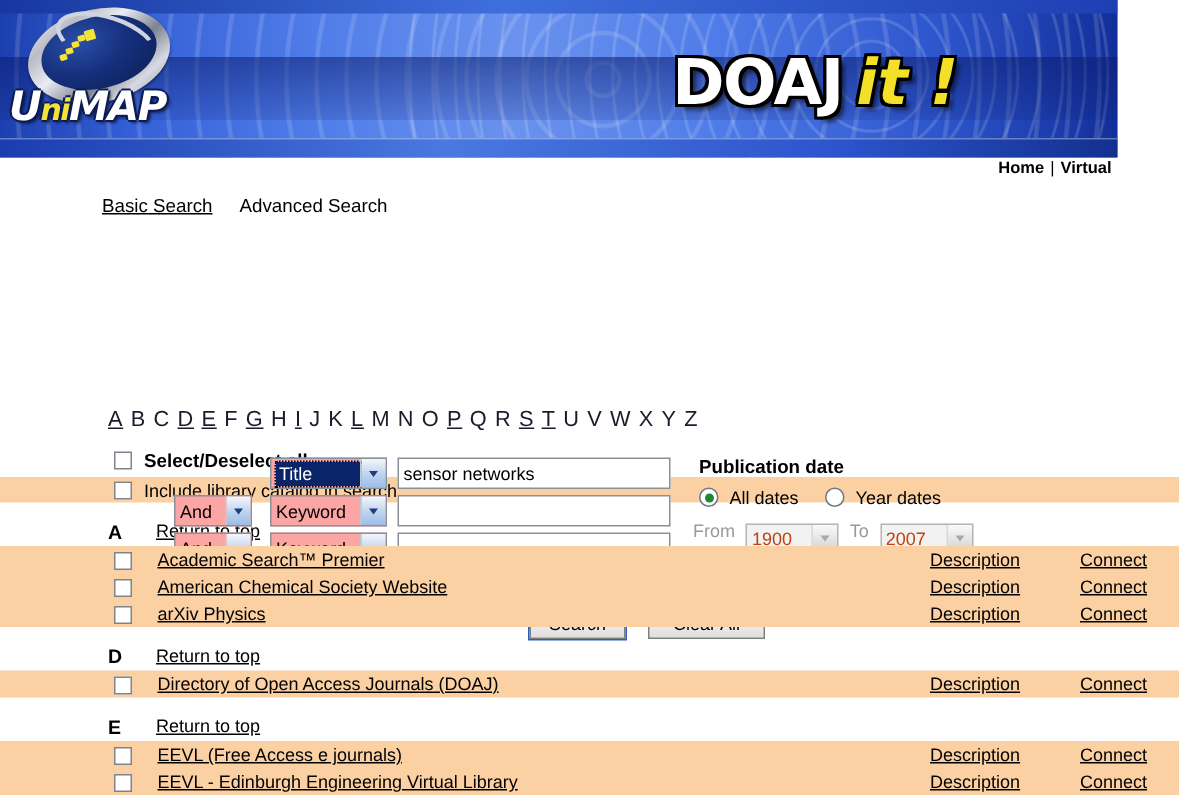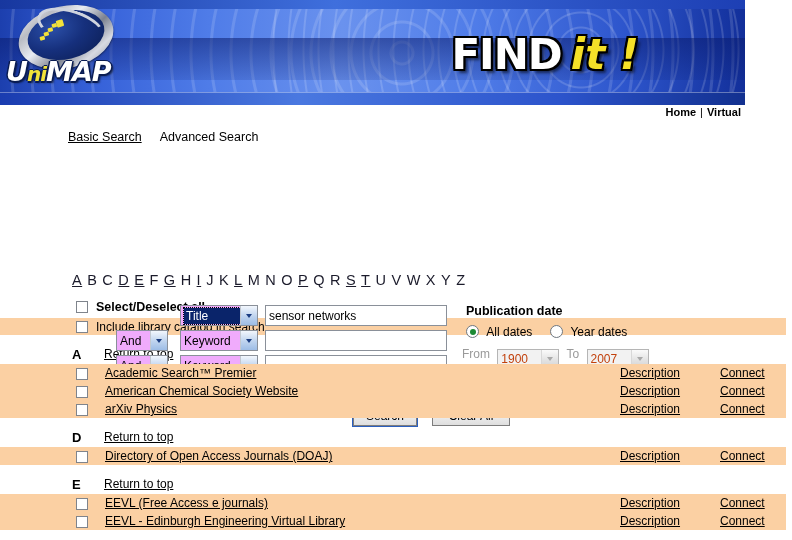--- a/index.html
+++ b/index.html
@@ -155,21 +155,21 @@
   #tabs { margin: 12px 0 0 68px; font-size: 12.5px; }
   #tabs .tab { color: #000; text-decoration: none; margin-right: 18px; }
   #tabs .tab.active { text-decoration: underline; }
 
   
   #form-area { position: relative; height: 122px; }
 
   .row { position: absolute; height: 22px; }
   .sel {
     height: 21px; border: 1px solid #8a9099;
-    background: #f0abfc; font-size: 12px;
+    background: #fca5a5; font-size: 12px;
     display: inline-flex; align-items: center;
     padding: 0 0 0 3px; position: relative;
     font-family: "Liberation Sans", sans-serif;
   }
   .sel .val { flex: 1; white-space: nowrap; overflow: hidden; padding-right: 2px; }
   .sel .arrow-btn {
     width: 17px; height: 19px; margin: 0 0 0 auto;
     background: linear-gradient(to bottom,#f3f7fd,#bed3ee 55%, #9dbde6);
     border-left: 1px solid #c2c8d0;
     display: flex; align-items: center; justify-content: center;
@@ -281,21 +281,21 @@
     <div class="arrow">
       <i></i>
         <i></i>
         <i></i>
         <i></i>
         <i></i>
     </div>
   </div>
   <div id="logo-text"><span>U</span><span class="mid">ni</span><span>MAP</span></div>
 
-  <div id="findit"><span class="w1">FIND</span><span class="w2">it !</span></div>
+  <div id="findit"><span class="w1">DOAJ</span><span class="w2">it !</span></div>
 </div>
 
 <div id="topnav">
   <a href="#">Home</a><span class="sep">|</span><a href="#">Virtual</a>
 </div>
 
 <div id="tabs">
   <a href="#" class="tab active">Basic Search</a><a href="#" class="tab">Advanced Search</a>
 </div>
 

